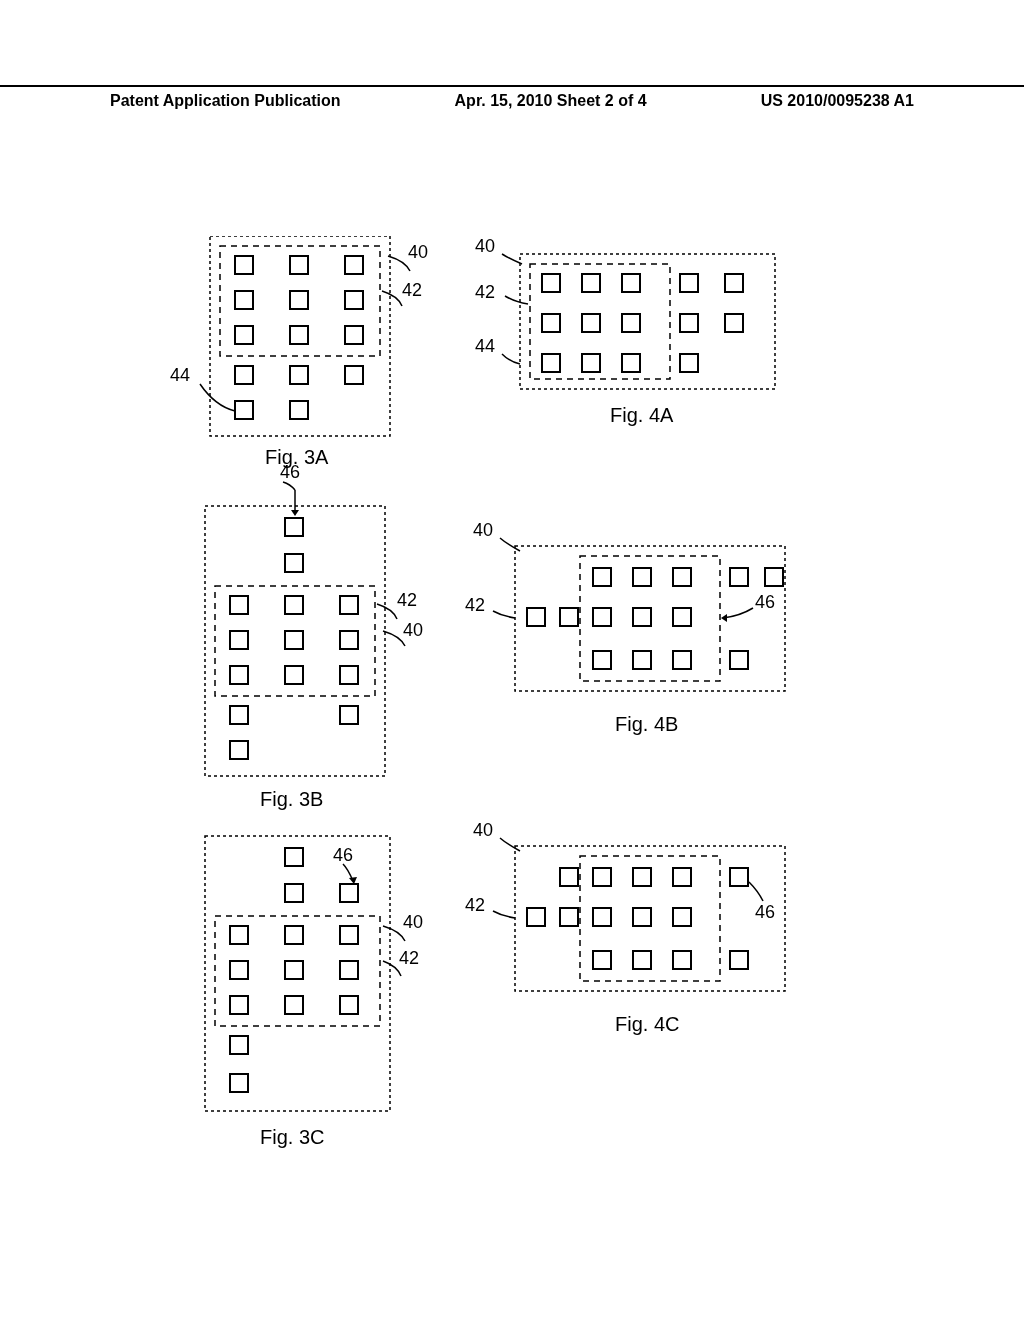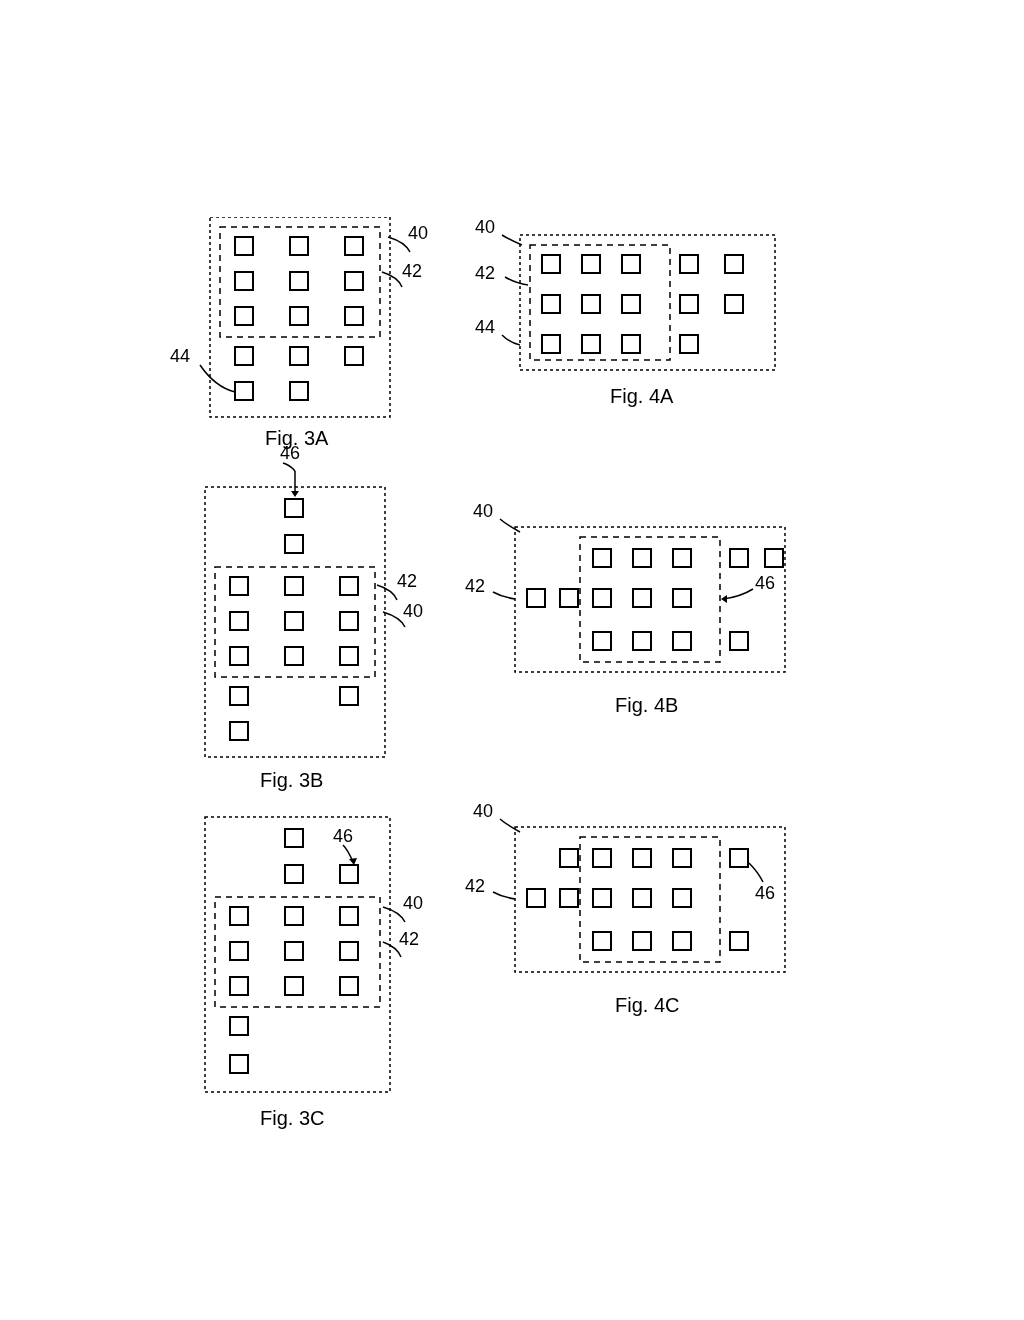--- a/index.html
+++ b/index.html
@@ -24,34 +24,41 @@
   }
   .header-text {
     display: flex;
     justify-content: space-between;
     padding: 0 110px 0 110px;
     font-size: 16px;
     font-weight: bold;
   }
   .diagram-area {
     position: absolute;
-    top: 217px;
+    top: 236px;
     left: 150px;
     width: 700px;
     height: 900px;
   }
   svg { position: absolute; top:0; left:0; }
   .lbl { font-family: Arial, sans-serif; font-size: 18px; }
   .figlbl { font-family: Arial, sans-serif; font-size: 20px; }
   .box { fill: white; stroke: black; stroke-width: 2; }
 </style>
 </head>
 <body>
 
 <div class="page">
+  <div class="header">
+    <div class="header-text">
+      <span>Patent Application Publication</span>
+      <span>Apr. 15, 2010  Sheet 2 of 4</span>
+      <span>US 2010/0095238 A1</span>
+    </div>
+  </div>
 
   <div class="diagram-area">
     <svg width="700" height="950" viewBox="0 0 700 950">
 
       <g transform="translate(60,0)">
         <rect x="0" y="0" width="180" height="200" fill="none" stroke="black" stroke-width="1.5" stroke-dasharray="3,3"></rect>
         <rect x="10" y="10" width="160" height="110" fill="none" stroke="black" stroke-width="1.5" stroke-dasharray="6,5"></rect>
 
         <g>
           <rect class="box" x="25" y="20" width="18" height="18"></rect>

